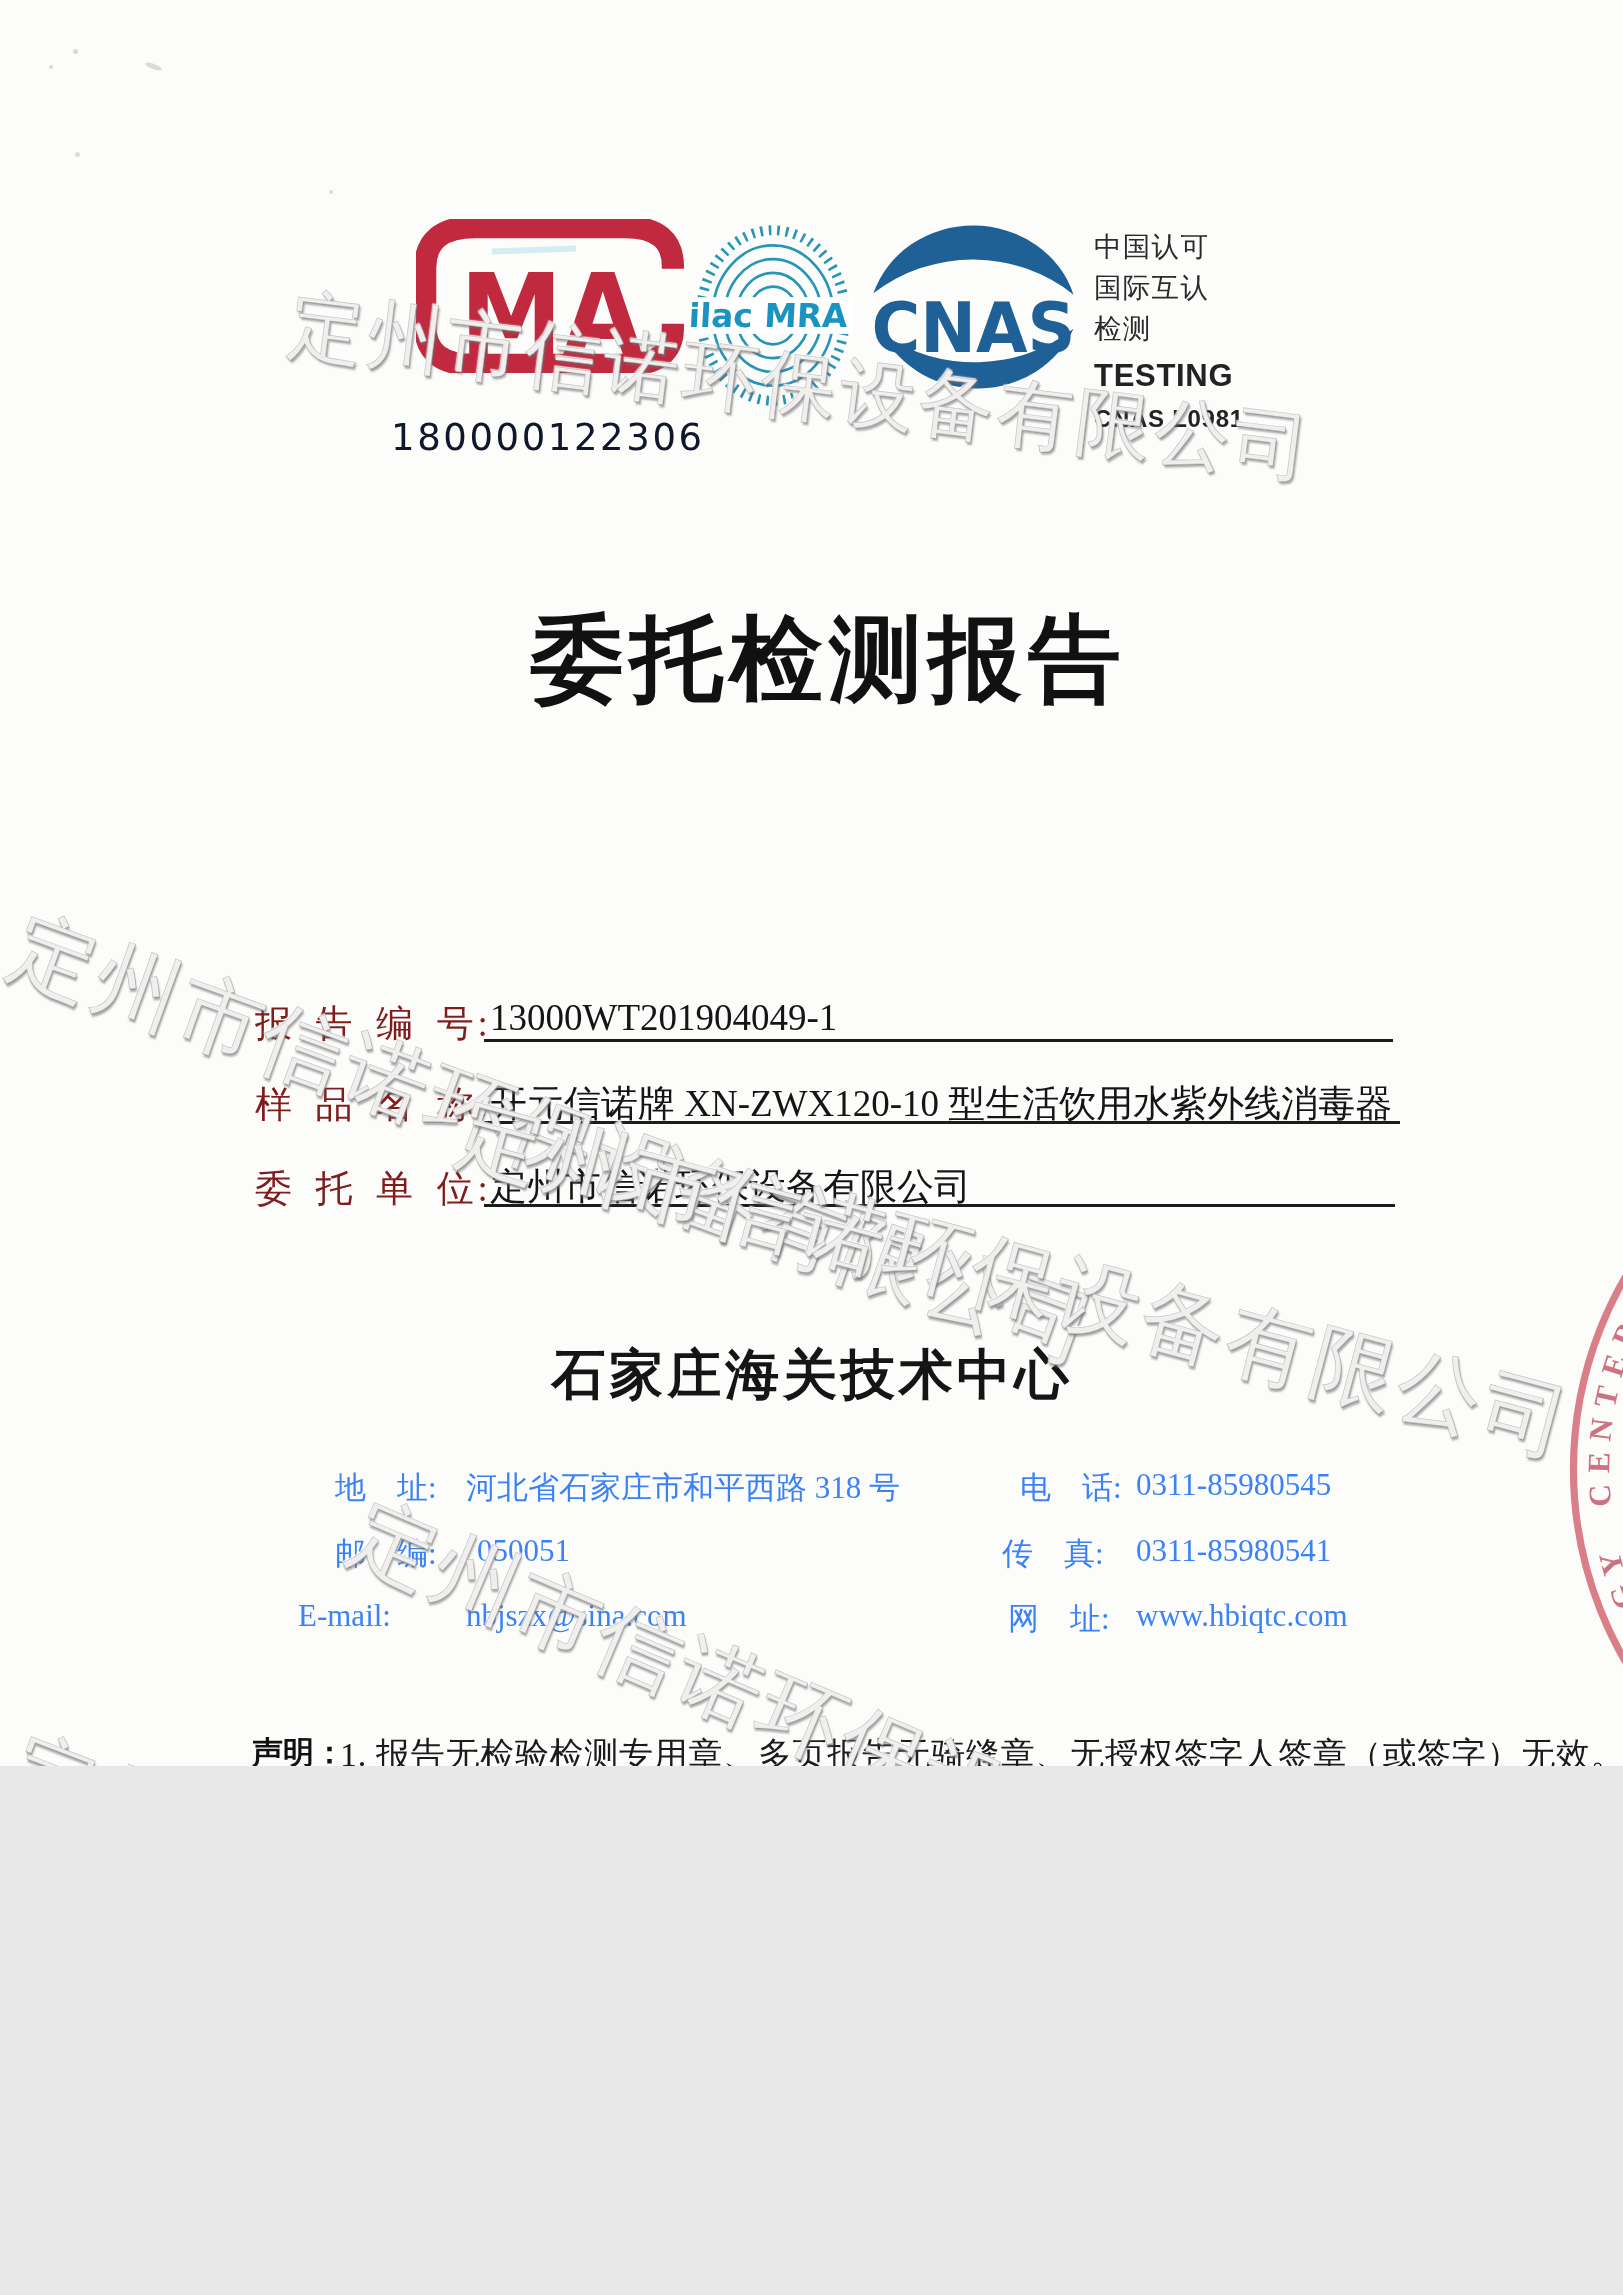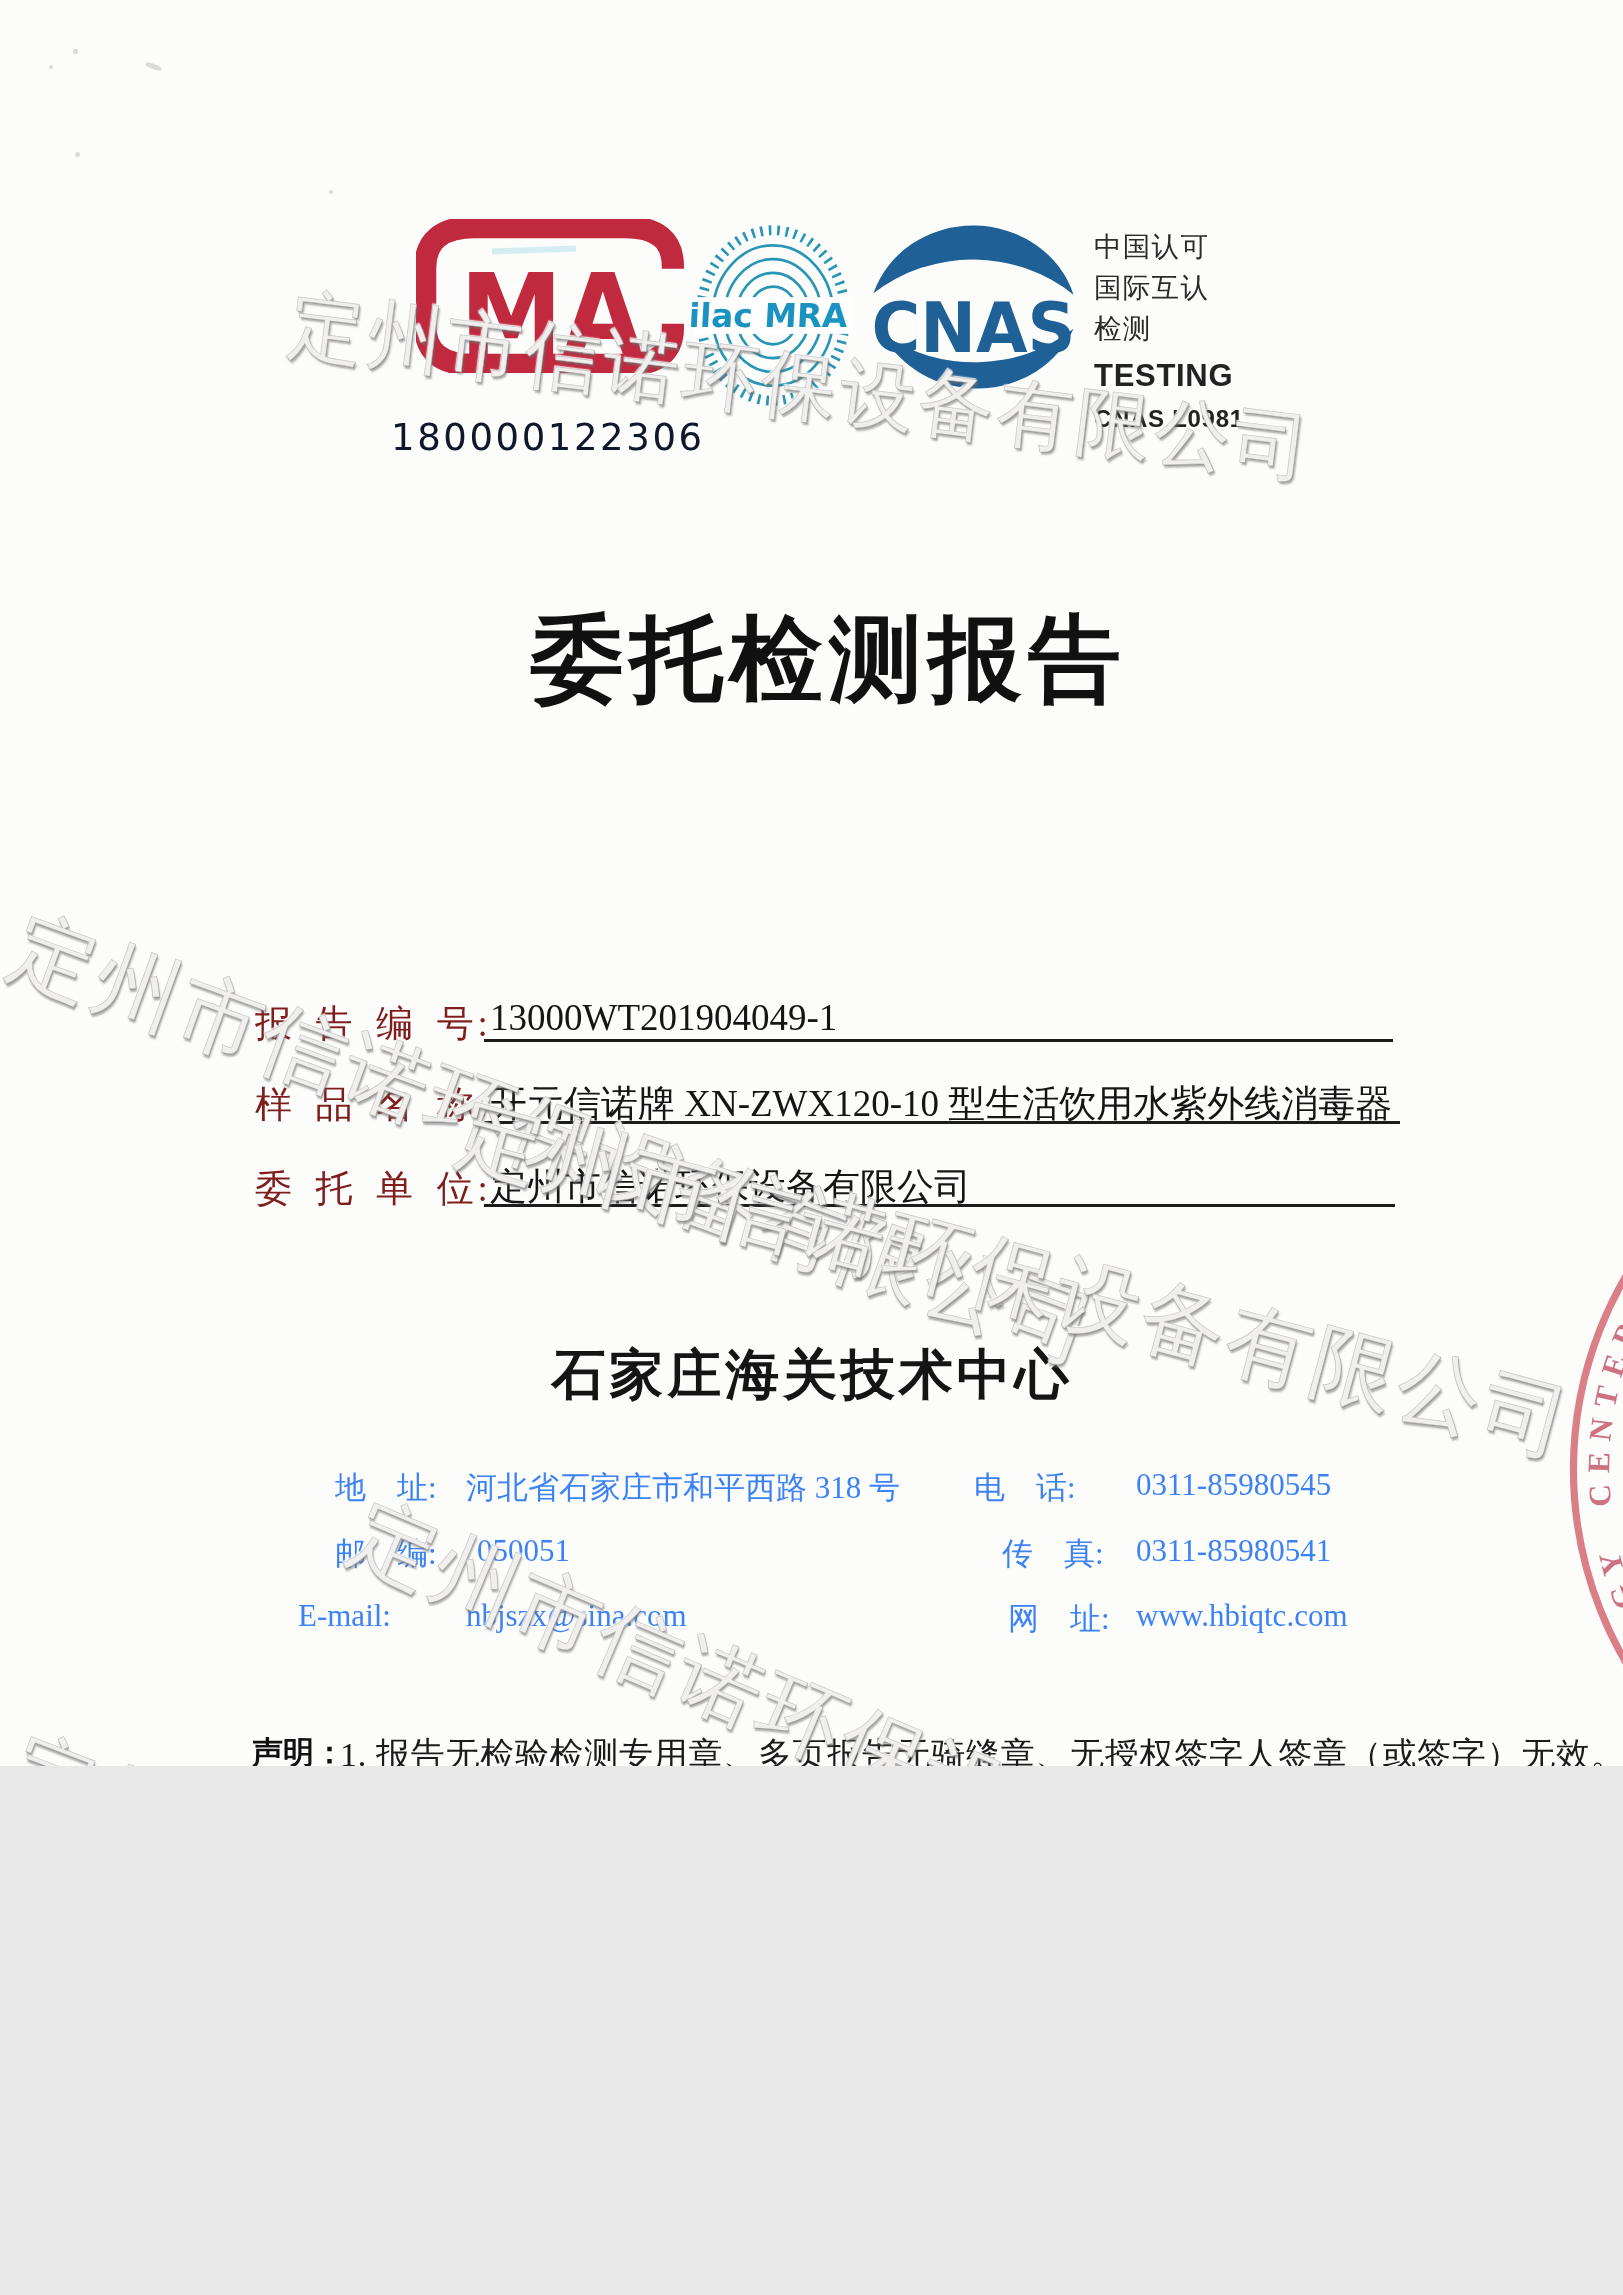--- a/index.html
+++ b/index.html
@@ -141,21 +141,21 @@
   <div class="abs field-line" style="left:484px; top:1121px; width:916px;"></div>
 
   <div class="abs field-label" style="left:255px; top:1164px;">委 托 单 位:</div>
   <div class="abs field-value" style="left:490px; top:1162px;">定州市信诺环保设备有限公司</div>
   <div class="abs field-line" style="left:484px; top:1204px; width:911px;"></div>
 
   <div class="abs org-name">石家庄海关技术中心</div>
 
   <div class="abs contact" style="left:335px;  top:1467px;">地　址:</div>
   <div class="abs contact" style="left:466px;  top:1467px;">河北省石家庄市和平西路 318 号</div>
-  <div class="abs contact" style="left:974px; top:1467px;">电　话:</div>
+  <div class="abs contact" style="left:1020px; top:1467px;">电　话:</div>
   <div class="abs contact" style="left:1136px; top:1467px;">0311-85980545</div>
 
   <div class="abs contact" style="left:335px;  top:1533px;">邮　编:</div>
   <div class="abs contact" style="left:477px;  top:1533px;">050051</div>
   <div class="abs contact" style="left:1002px; top:1533px;">传　真:</div>
   <div class="abs contact" style="left:1136px; top:1533px;">0311-85980541</div>
 
   <div class="abs contact" style="left:298px;  top:1598px;">E-mail:</div>
   <div class="abs contact" style="left:466px;  top:1598px;">hbjszx@sina.com</div>
   <div class="abs contact" style="left:1008px; top:1598px;">网　址:</div>

